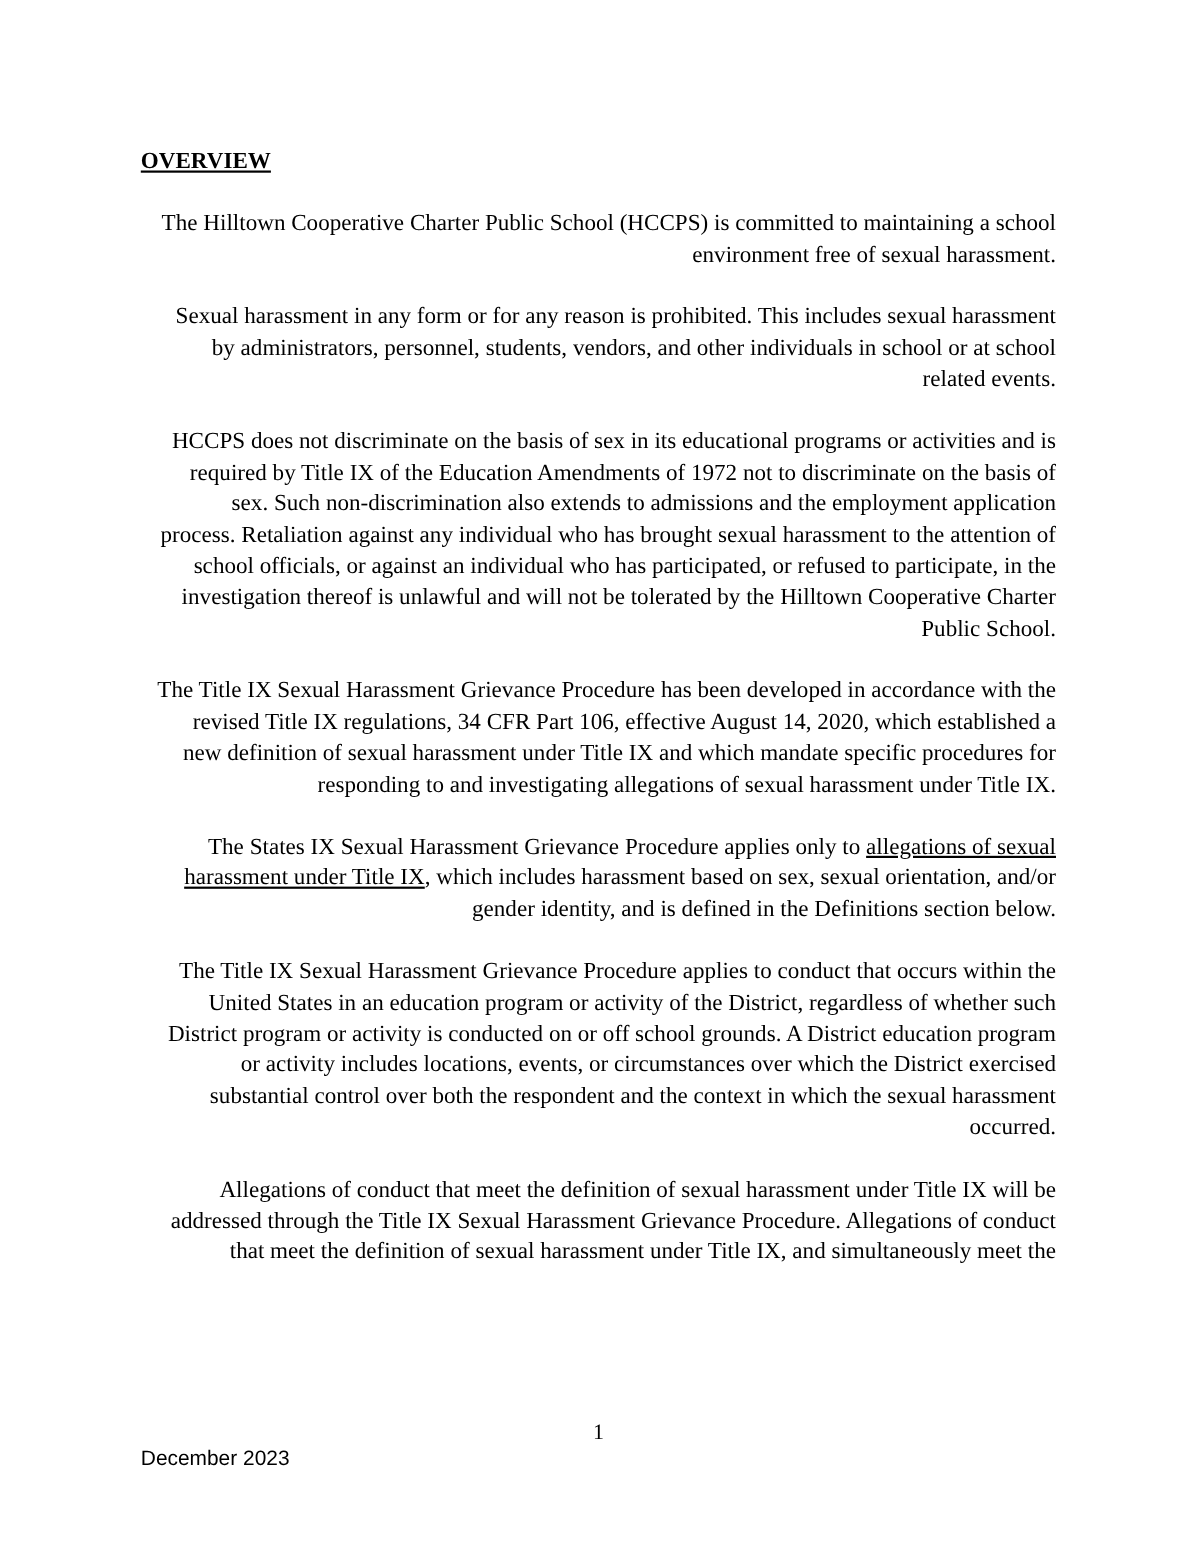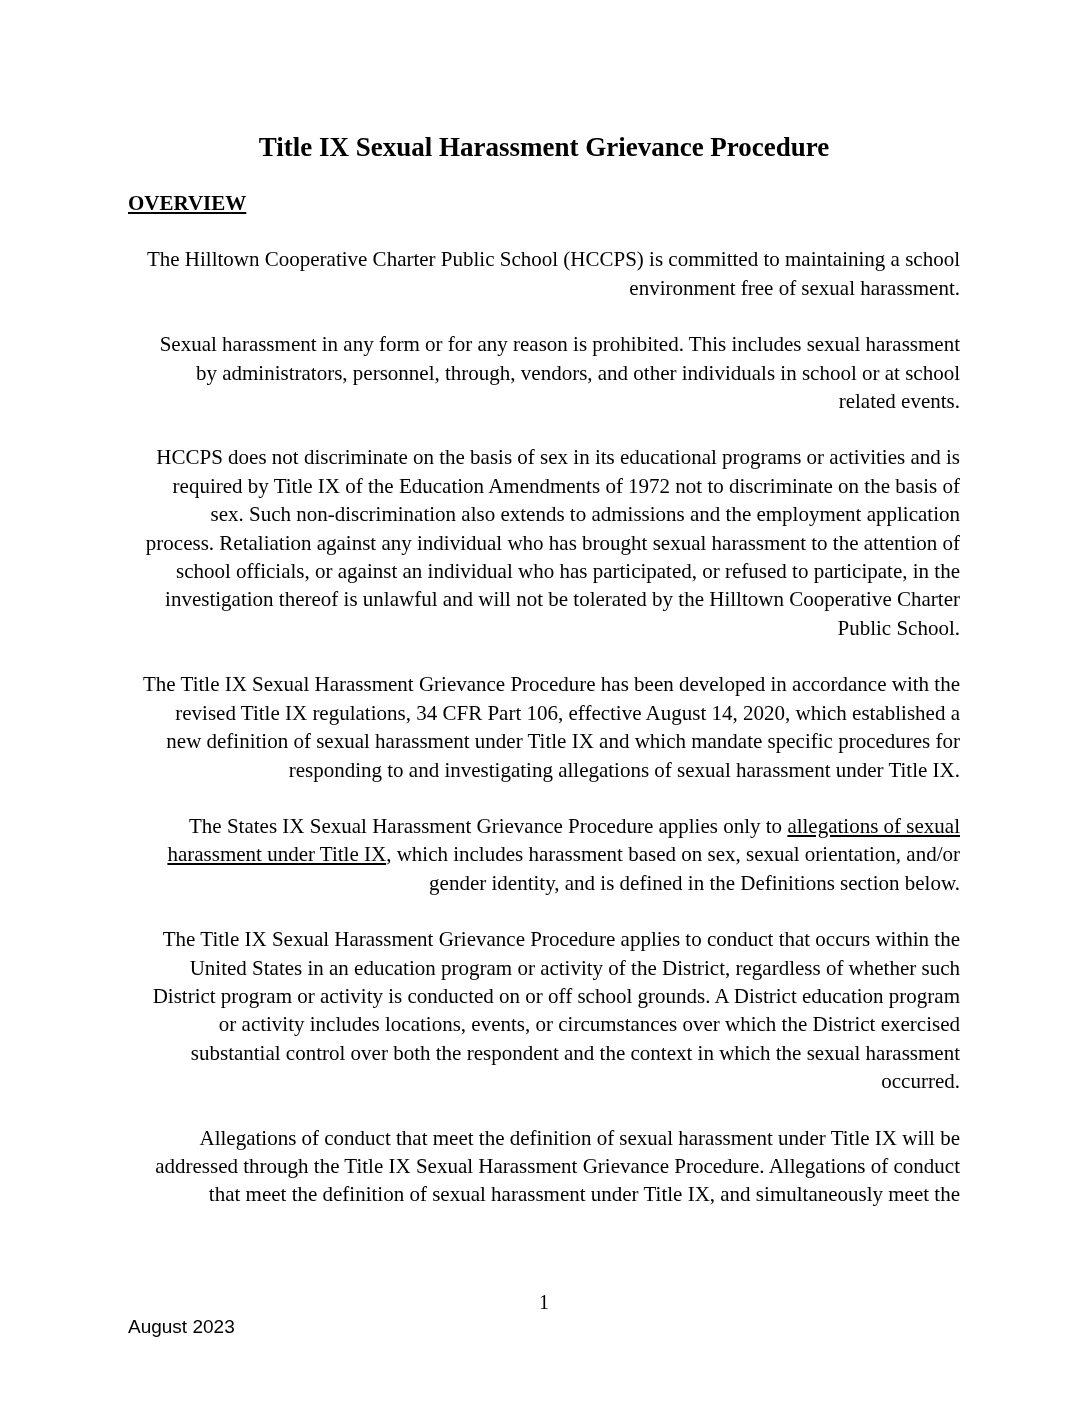--- a/index.html
+++ b/index.html
@@ -63,37 +63,36 @@
     font-size: 19px;
     line-height: 24px;
   }
 </style>
 </head>
 <body>
 
 <div class="page">
   <div class="content">
 
-    <h1 class="doc-title">Title IX Sexual Harassment Grievance Procedure</h1>
 
     <h2 class="section-heading">OVERVIEW</h2>
 
     <p class="body-paragraph">The Hilltown Cooperative Charter Public School (HCCPS) is committed to maintaining a school environment free of sexual harassment.</p>
 
-    <p class="body-paragraph">Sexual harassment in any form or for any reason is prohibited. This includes sexual harassment by administrators, personnel, through, vendors, and other individuals in school or at school related events.</p>
+    <p class="body-paragraph">Sexual harassment in any form or for any reason is prohibited. This includes sexual harassment by administrators, personnel, students, vendors, and other individuals in school or at school related events.</p>
 
     <p class="body-paragraph">HCCPS does not discriminate on the basis of sex in its educational programs or activities and is required by Title IX of the Education Amendments of 1972 not to discriminate on the basis of sex. Such non-discrimination also extends to admissions and the employment application process. Retaliation against any individual who has brought sexual harassment to the attention of school officials, or against an individual who has participated, or refused to participate, in the investigation thereof is unlawful and will not be tolerated by the Hilltown Cooperative Charter Public School.</p>
 
 
     <p class="body-paragraph">The Title IX Sexual Harassment Grievance Procedure has been developed in accordance with the revised Title IX regulations, 34 CFR Part 106, effective August 14, 2020, which established a new definition of sexual harassment under Title IX and which mandate specific procedures for responding to and investigating allegations of sexual harassment under Title IX.</p>
 
     <p class="body-paragraph"><span>The States IX Sexual Harassment Grievance Procedure applies only to </span><span class="u">allegations of sexual harassment under Title IX</span><span>, which includes harassment based on sex, sexual orientation, and/or gender identity, and is defined in the Definitions section below.</span></p>
 
     <p class="body-paragraph">The Title IX Sexual Harassment Grievance Procedure applies to conduct that occurs within the United States in an education program or activity of the District, regardless of whether such District program or activity is conducted on or off school grounds. A District education program or activity includes locations, events, or circumstances over which the District exercised substantial control over both the respondent and the context in which the sexual harassment occurred.</p>
 
     <p class="body-paragraph">Allegations of conduct that meet the definition of sexual harassment under Title IX will be addressed through the Title IX Sexual Harassment Grievance Procedure. Allegations of conduct that meet the definition of sexual harassment under Title IX, and simultaneously meet the</p>
 
   </div>
 
   <div class="footer-page-number">1</div>
 
-  <div class="footer-date">August 2023</div>
+  <div class="footer-date">December 2023</div>
 </div>
 
 </body></html>

